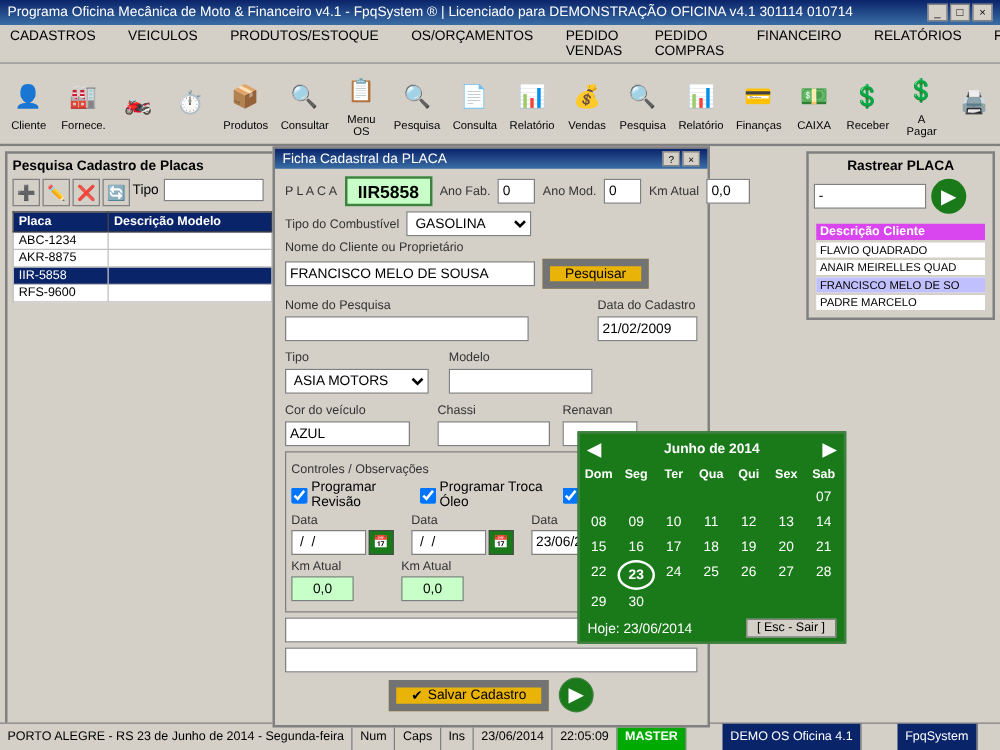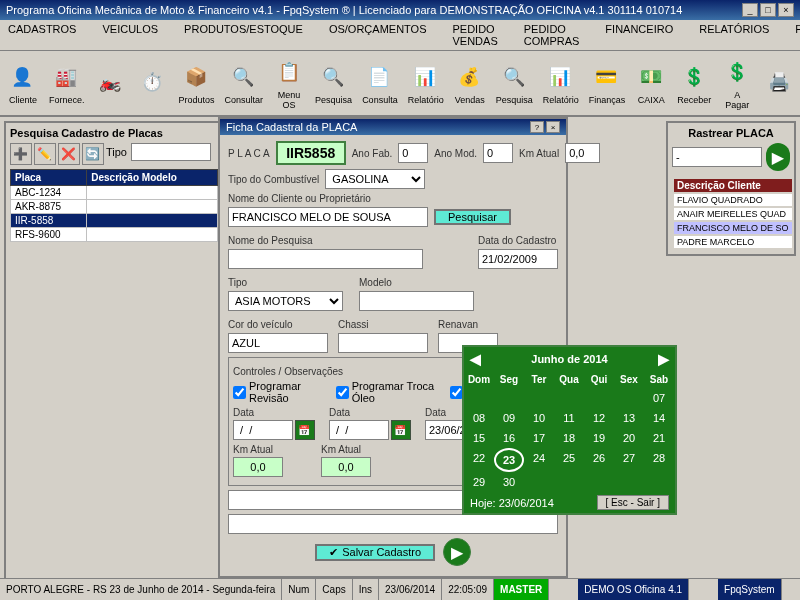--- a/index.html
+++ b/index.html
@@ -87,35 +87,35 @@
       padding: 1px 4px; border: 1px solid #c0c0c0; font-size: 10px;
       background: white;
     }
     .small-table tr.selected td { background: #0a246a; color: white; }
 
     
     #right-panel {
       position: absolute;
       right: 4px;
       top: 4px;
-      width: 130px;
+      width: 151px;
       border: 2px solid #808080;
       background: #d4d0c8;
       padding: 4px;
     }
     #right-panel-title { font-size: 11px; font-weight: bold; margin-bottom: 4px; text-align: center; }
     .rastrear-input-row { display: flex; align-items: center; gap: 4px; }
     .rastrear-input { width: 90px; height: 20px; border: 1px solid #808080; padding: 1px 3px; background: white; }
     .rastrear-btn {
       width: 28px; height: 28px; background: #1a7a1a; border-radius: 14px;
       display: flex; align-items: center; justify-content: center;
       cursor: pointer; font-size: 16px; color: white;
     }
     .desc-cliente-table { width: 100%; margin-top: 6px; }
-    .desc-cliente-title { font-size: 10px; font-weight: bold; background: #7f1d1d; color: white; padding: 1px 3px; }
+    .desc-cliente-title { font-size: 10px; font-weight: bold; background: #d946ef; color: white; padding: 1px 3px; }
     .desc-cliente-row { background: white; border: 1px solid #c0c0c0; }
     .desc-cliente-row td { font-size: 9px; padding: 1px 3px; overflow: hidden; white-space: nowrap; }
     .desc-cliente-row.selected td { background: #c0c0ff; }
 
     
     #modal {
       position: absolute;
       left: 218px;
       top: 0px;
       width: 350px;
@@ -168,21 +168,21 @@
     .data-input-row { display: flex; align-items: center; gap: 2px; }
     .date-input { width: 60px; height: 20px; border: 1px solid #808080; background: white; padding: 1px 3px; font-size: 11px; }
     .date-btn {
       width: 20px; height: 20px; background: #1a7a1a; border: 1px solid #405040;
       display: flex; align-items: center; justify-content: center;
       cursor: pointer; font-size: 10px; color: white;
     }
     .km-input { width: 50px; height: 20px; border: 1px solid #808080; background: #c8ffc8; padding: 1px 3px; font-size: 11px; text-align: center; }
 
     .btn-salvar {
-      background: #5eead4; border: 2px solid #737373;
+      background: #eab308; border: 6px solid #737373;
       padding: 0 12px; cursor: pointer; font-size: 11px;
       display: flex; align-items: center; gap: 4px;
     }
     .btn-green-circle {
       width: 28px; height: 28px; background: #1a7a1a; border-radius: 14px;
       display: flex; align-items: center; justify-content: center;
       cursor: pointer; font-size: 16px; color: white; border: 1px solid #408040;
     }
 
     
@@ -446,21 +446,21 @@
           <div class="section-title">Modelo</div>
           <input type="text" class="form-input" style="width: 115px;">
         </div>
       </div>
 
       <div class="form-row">
         <div>
           <div class="section-title">Cor do veículo</div>
           <input type="text" class="form-input" style="width: 100px;" value="AZUL">
         </div>
-        <div style="margin-left:4px">
+        <div style="margin-left:16px">
           <div class="section-title">Chassi</div>
           <input type="text" class="form-input" style="width: 90px;">
         </div>
         <div style="margin-left:4px">
           <div class="section-title">Renavan</div>
           <input type="text" class="form-input" style="width: 60px;">
         </div>
       </div>
 
       <div style="border:1px solid #808080; padding:4px; margin-bottom:4px">

